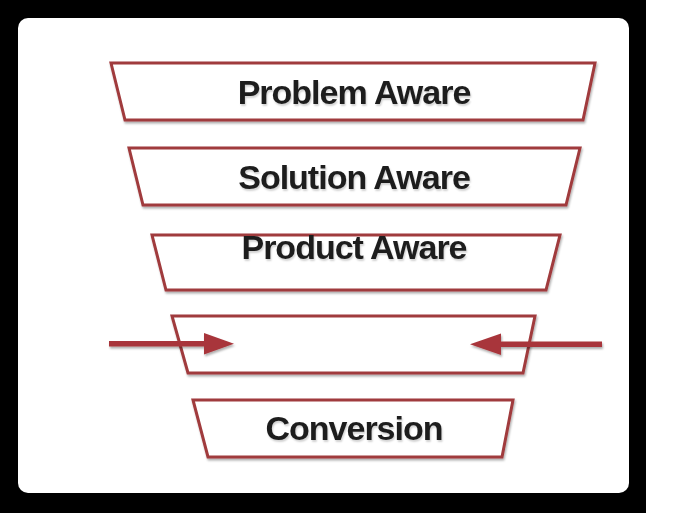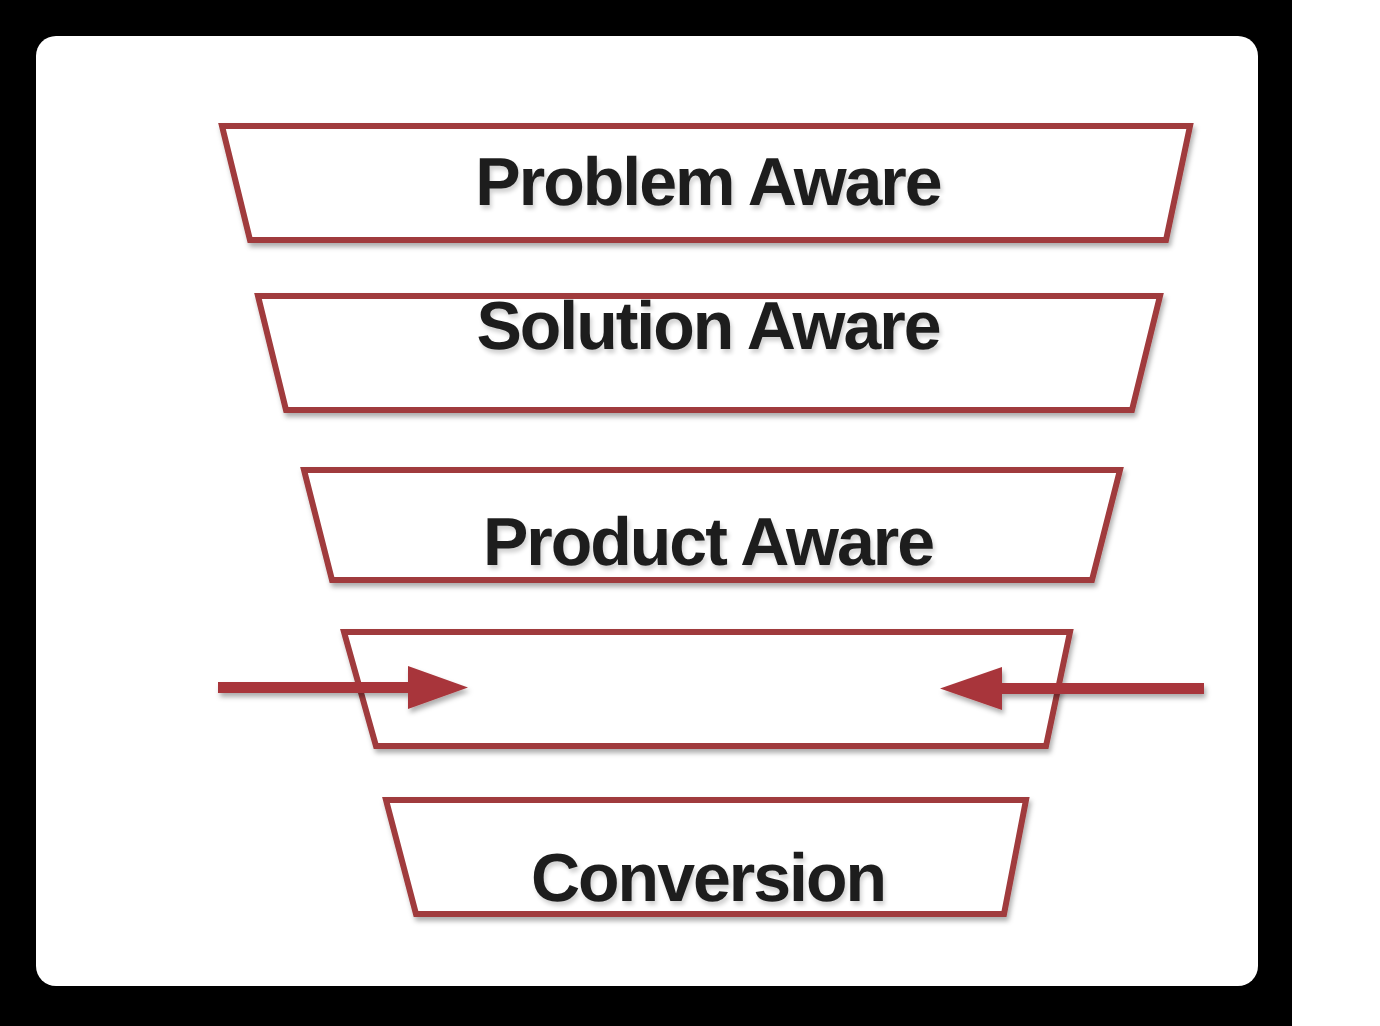--- a/index.html
+++ b/index.html
@@ -73,16 +73,16 @@
     <polygon class="stage-shape" points="129,148 580,148 566,205 143,205"></polygon>
     <polygon class="stage-shape" points="152,235 560,235 546,290 166,290"></polygon>
     <polygon class="stage-shape" points="172,316 535,316 523,373 188,373"></polygon>
     <polygon class="stage-shape" points="193,400 513,400 502,457 208,457"></polygon>
 
     <polygon class="arrow-shape" points="109,341 204,341 204,333 234,343.8 204,354.5 204,346.5 109,346.5"></polygon>
     <polygon class="arrow-shape" points="602,341.5 501,341.5 501,333.5 470,344.3 501,355 501,347 602,347"></polygon>
   </svg>
 
   <div class="stage-label" style="top:92px">Problem Aware</div>
-  <div class="stage-label" style="top:164px">Solution Aware</div>
-  <div class="stage-label" style="top:272px">Product Aware</div>
-  <div class="stage-label" style="top:440px">Conversion</div>
+  <div class="stage-label" style="top:177px">Solution Aware</div>
+  <div class="stage-label" style="top:247px">Product Aware</div>
+  <div class="stage-label" style="top:428px">Conversion</div>
 </div>
 
 </body></html>

